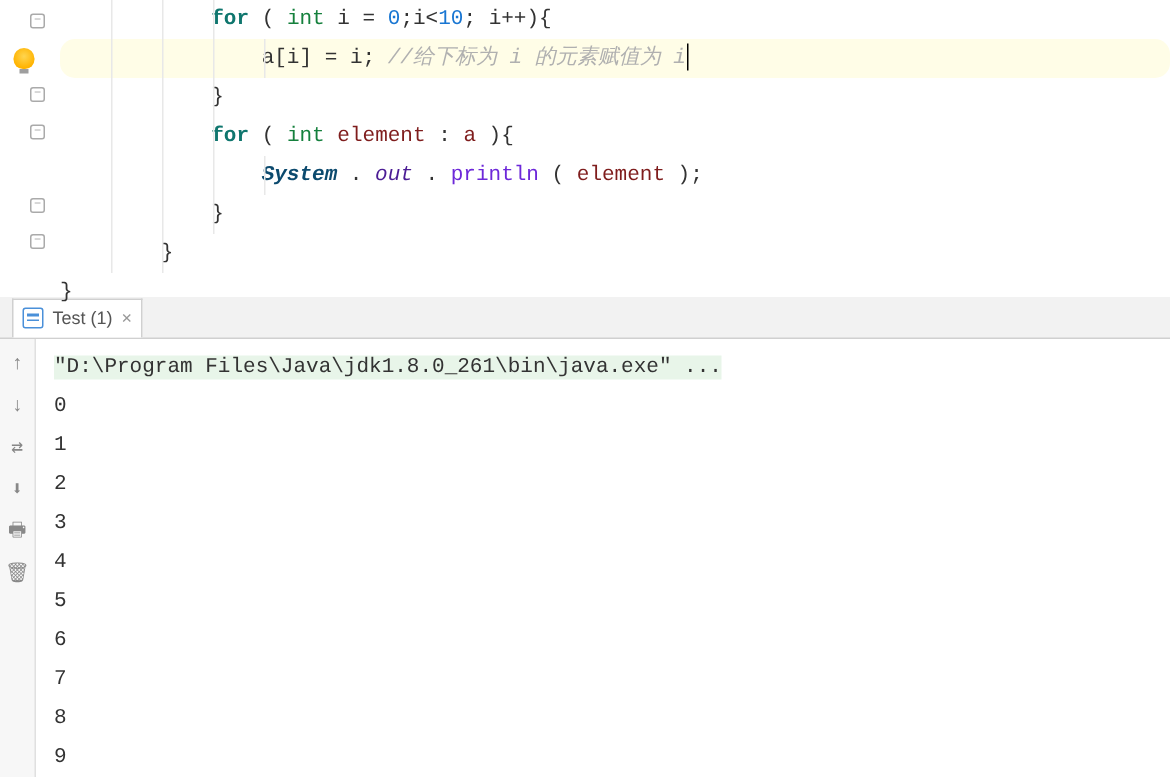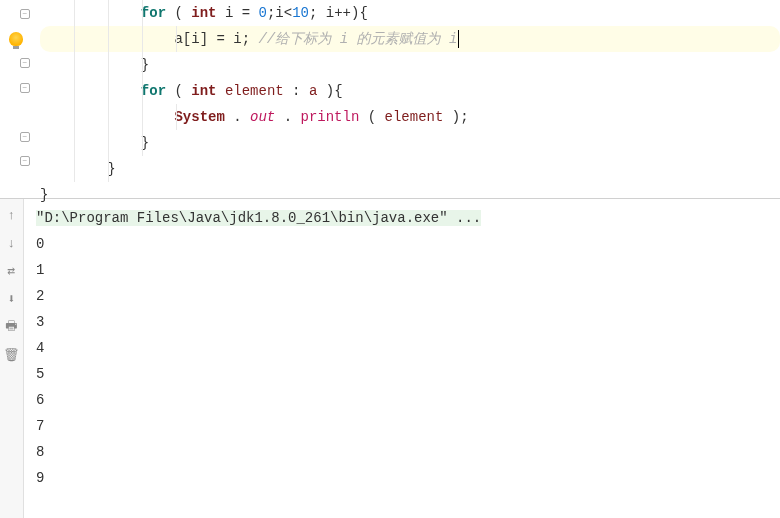--- a/index.html
+++ b/index.html
@@ -84,27 +84,27 @@
     }
     .cursor {
       display: inline-block;
       width: 1px;
       height: 18px;
       background: #000;
       vertical-align: middle;
       margin-left: 1px;
     }
     .kw { color: #0f766e; font-weight: bold; }
-    .type { color: #7f1d1d; font-weight: bold; margin-top: 20px; }
+    .type { color: #15803d; font-weight: normal; margin-top: 20px; }
     .var { color: #333; }
     .num { color: #1976d2; }
     .punc { color: #333; }
-    .field { color: #7f1d1d; font-weight: bold; }
-    .field-static { color: #be185d; font-style: italic; }
-    .method { color: #be185d; }
+    .field { color: #0c4a6e; font-weight: bold; font-style: italic; }
+    .field-static { color: #4c1d95; font-style: italic; }
+    .method { color: #6d28d9; }
     .param { color: #7f1d1d; }
     .comment { color: #b0b0b0; font-style: italic; }
     .indent-guide {
       position: absolute;
       left: 0;
       top: 0;
       bottom: 0;
       border-left: 1px solid #e8e8e8;
     }
     
@@ -246,20 +246,27 @@
         <div class="code-line"><span class="indent-guide" style="left: 34px;"></span><span class="indent-guide" style="left: 68px;"></span><span class="indent-guide" style="left: 102px;"></span><span class="indent-guide" style="left: 136px;"></span><span>                </span><span class="field">System</span><span class="punc"> . </span><span class="field-static">out</span><span class="punc"> . </span><span class="method">println</span><span class="punc"> ( </span><span class="param">element</span><span class="punc"> );</span></div>
         <div class="code-line"><span class="indent-guide" style="left: 34px;"></span><span class="indent-guide" style="left: 68px;"></span><span class="indent-guide" style="left: 102px;"></span><span>            </span><span class="punc">}</span></div>
         <div class="code-line"><span class="indent-guide" style="left: 34px;"></span><span class="indent-guide" style="left: 68px;"></span><span>        </span><span class="punc">}</span></div>
         <div class="code-line"><span></span><span class="punc">}</span></div>
       </div>
   </div>
 
   <div class="panel-divider"></div>
 
   <div class="run-panel">
+    <div class="run-tabs">
+      <div class="run-tab">
+        <span class="tab-icon"></span>
+        <span>Test (1)</span>
+        <span class="tab-close">×</span>
+      </div>
+    </div>
     <div class="run-body">
       <div class="run-toolbar" id="run-toolbar">
           <div class="tool-btn">↑</div>
           <div class="tool-btn">↓</div>
           <div class="tool-btn">⇄</div>
           <div class="tool-btn">⬇</div>
           <div class="tool-btn">🖶</div>
           <div class="tool-btn">🗑</div>
         </div>
       <div class="console-output" id="console">

